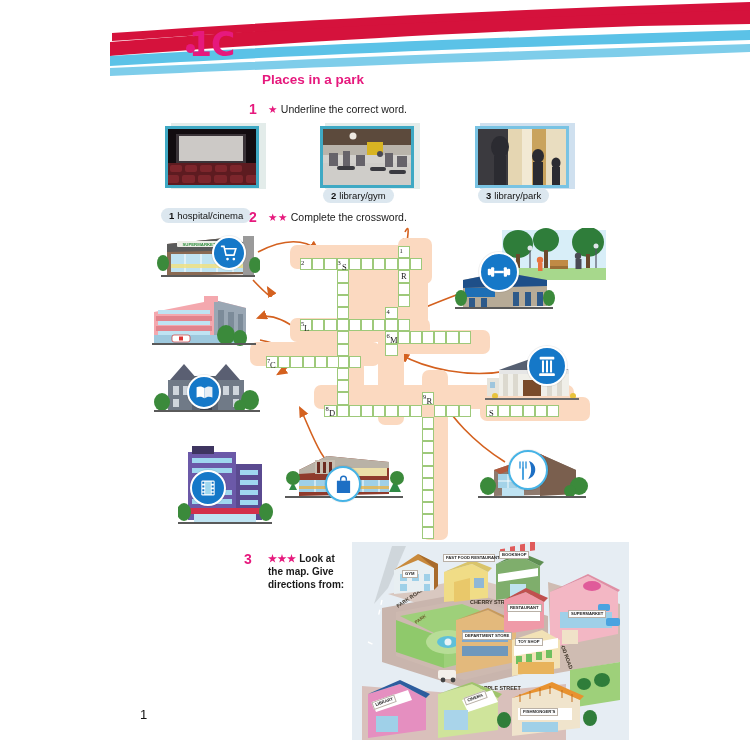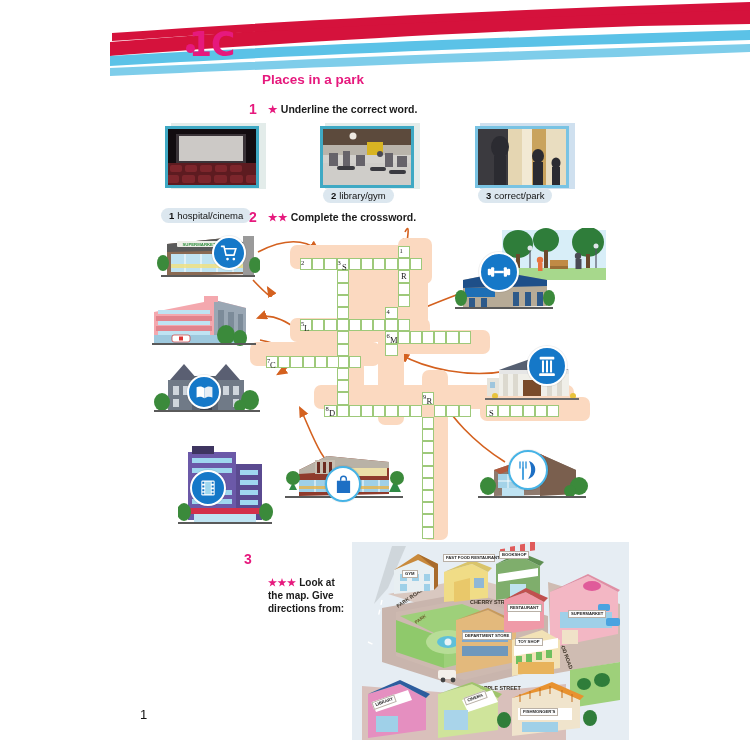--- a/index.html
+++ b/index.html
@@ -25,21 +25,21 @@
     font-family:"DejaVu Sans", sans-serif;line-height:1;
   }
 
   .section-title{
     position:absolute;left:262px;top:72px;font-size:13.5px;font-weight:bold;color:#e6197d;
   }
 
   
   .ex-num{position:absolute;font-size:14px;font-weight:bold;color:#e6197d;}
   .stars{color:#e6197d;letter-spacing:0.5px;}
-  .rubric{position:absolute;font-size:10.5px;font-weight:bold;color:#1a1a1a;line-height:1.25;text-align:center;}
+  .rubric{position:absolute;font-size:10.5px;font-weight:normal;color:#1a1a1a;line-height:1.25;text-align:center;}
 
   
   .photo{position:absolute;}
   .photo .frame{border:3px solid #3fa9c4;background:#111;overflow:hidden;position:relative;}
   .photo .shadowpad{position:absolute;background:#e3ecea;}
   .caption{
     position:absolute;background:#dce7ef;border-radius:9px;height:15px;line-height:15px;
     font-size:9.5px;color:#111;text-align:center;white-space:nowrap;padding:0 8px;
   }
   .caption b{font-weight:bold;margin-right:3px;}
@@ -63,21 +63,21 @@
   
   .bld{position:absolute;}
   .badge{
     position:absolute;border-radius:50%;background:#1578c8;border:2.5px solid #ffffff;
     display:flex;align-items:center;justify-content:center;color:#fff;
     box-shadow:0 0 0 1px rgba(0,0,0,.06);
   }
 
   
   .ex3-text{position:absolute;left:268px;top:552px;width:78px;font-size:10px;
-    font-weight:bold;color:#1a1a1a;line-height:1.3;margin-top:24px;}
+    font-weight:bold;color:#1a1a1a;line-height:1.3;}
   .bullets{position:absolute;left:268px;top:592px;width:80px;font-size:10px;
     color:#1a1a1a;line-height:1.32;font-weight:normal;}
   .bullets li{margin:0 0 0 0;}
   .bullets ul{margin:0;padding-left:9px;}
   .bullets ul li::marker{color:#3a8fd0;font-size:9px;}
 
   .map{position:absolute;left:352px;top:542px;width:277px;height:198px;
     background:linear-gradient(180deg,#e8eef3 0%,#dde6ee 100%);overflow:hidden;}
 
   .page-no{position:absolute;left:140px;top:707px;font-size:13px;color:#111;}
@@ -184,21 +184,21 @@
           <ellipse cx="22" cy="18" rx="9" ry="11"></ellipse>
             <rect x="16" y="27" width="12" height="29"></rect>
           <ellipse cx="60" cy="27" rx="6" ry="7"></ellipse>
             <rect x="55" y="33" width="10" height="23"></rect>
           <ellipse cx="78" cy="34" rx="4.5" ry="5.5"></ellipse>
             <rect x="74" y="38" width="8" height="18"></rect>
         </g>
       </svg>
     </div>
     <div class="caption" style="left:3px;top:62px;">
-      <b>3</b><span>correct/park</span>
+      <b>3</b><span>library/park</span>
     </div>
   </div>
 
   <div class="ex-num" style="left:249px;top:209px;">2</div>
   <div class="rubric" style="left:268px;top:211px;">
     <span class="stars">★★</span>
     <span>Complete the crossword.</span>
   </div>
 
   <svg style="position:absolute;left:0;top:0;width:750px;height:750px;pointer-events:none;">

